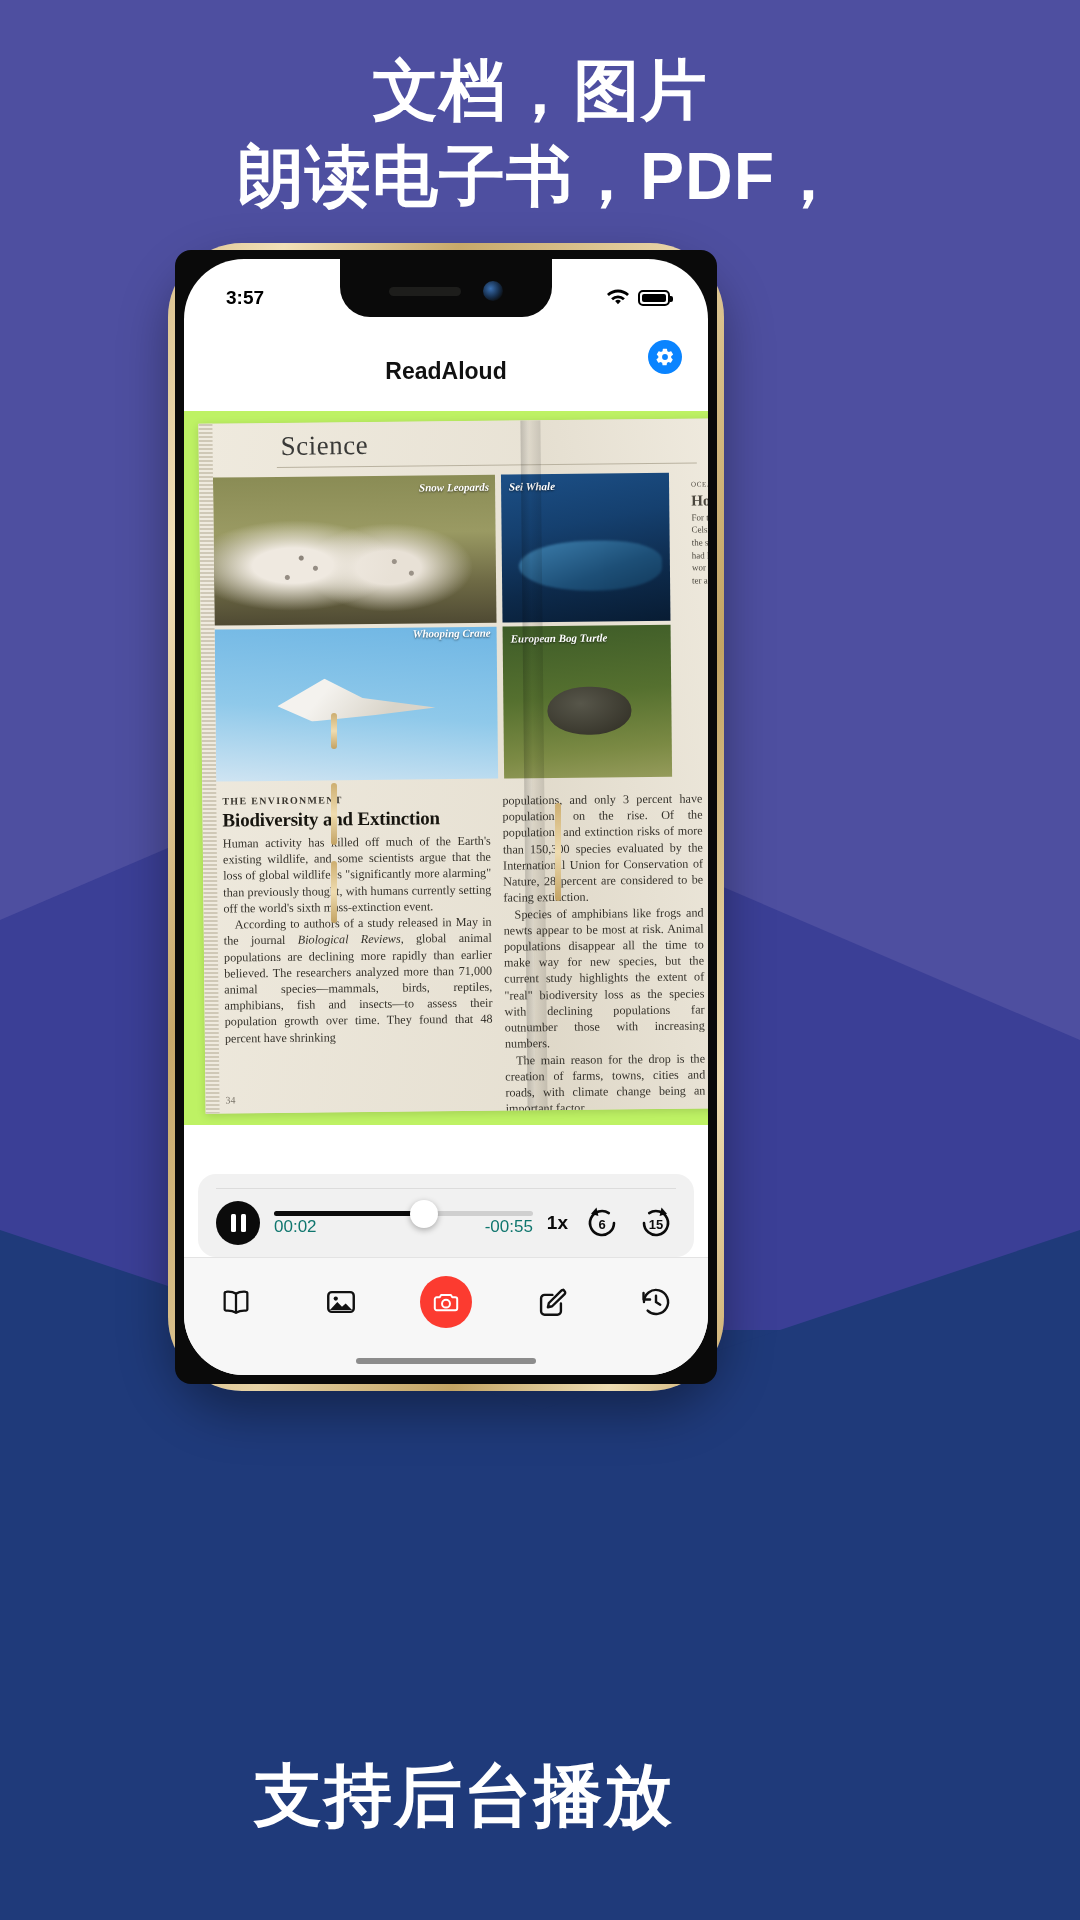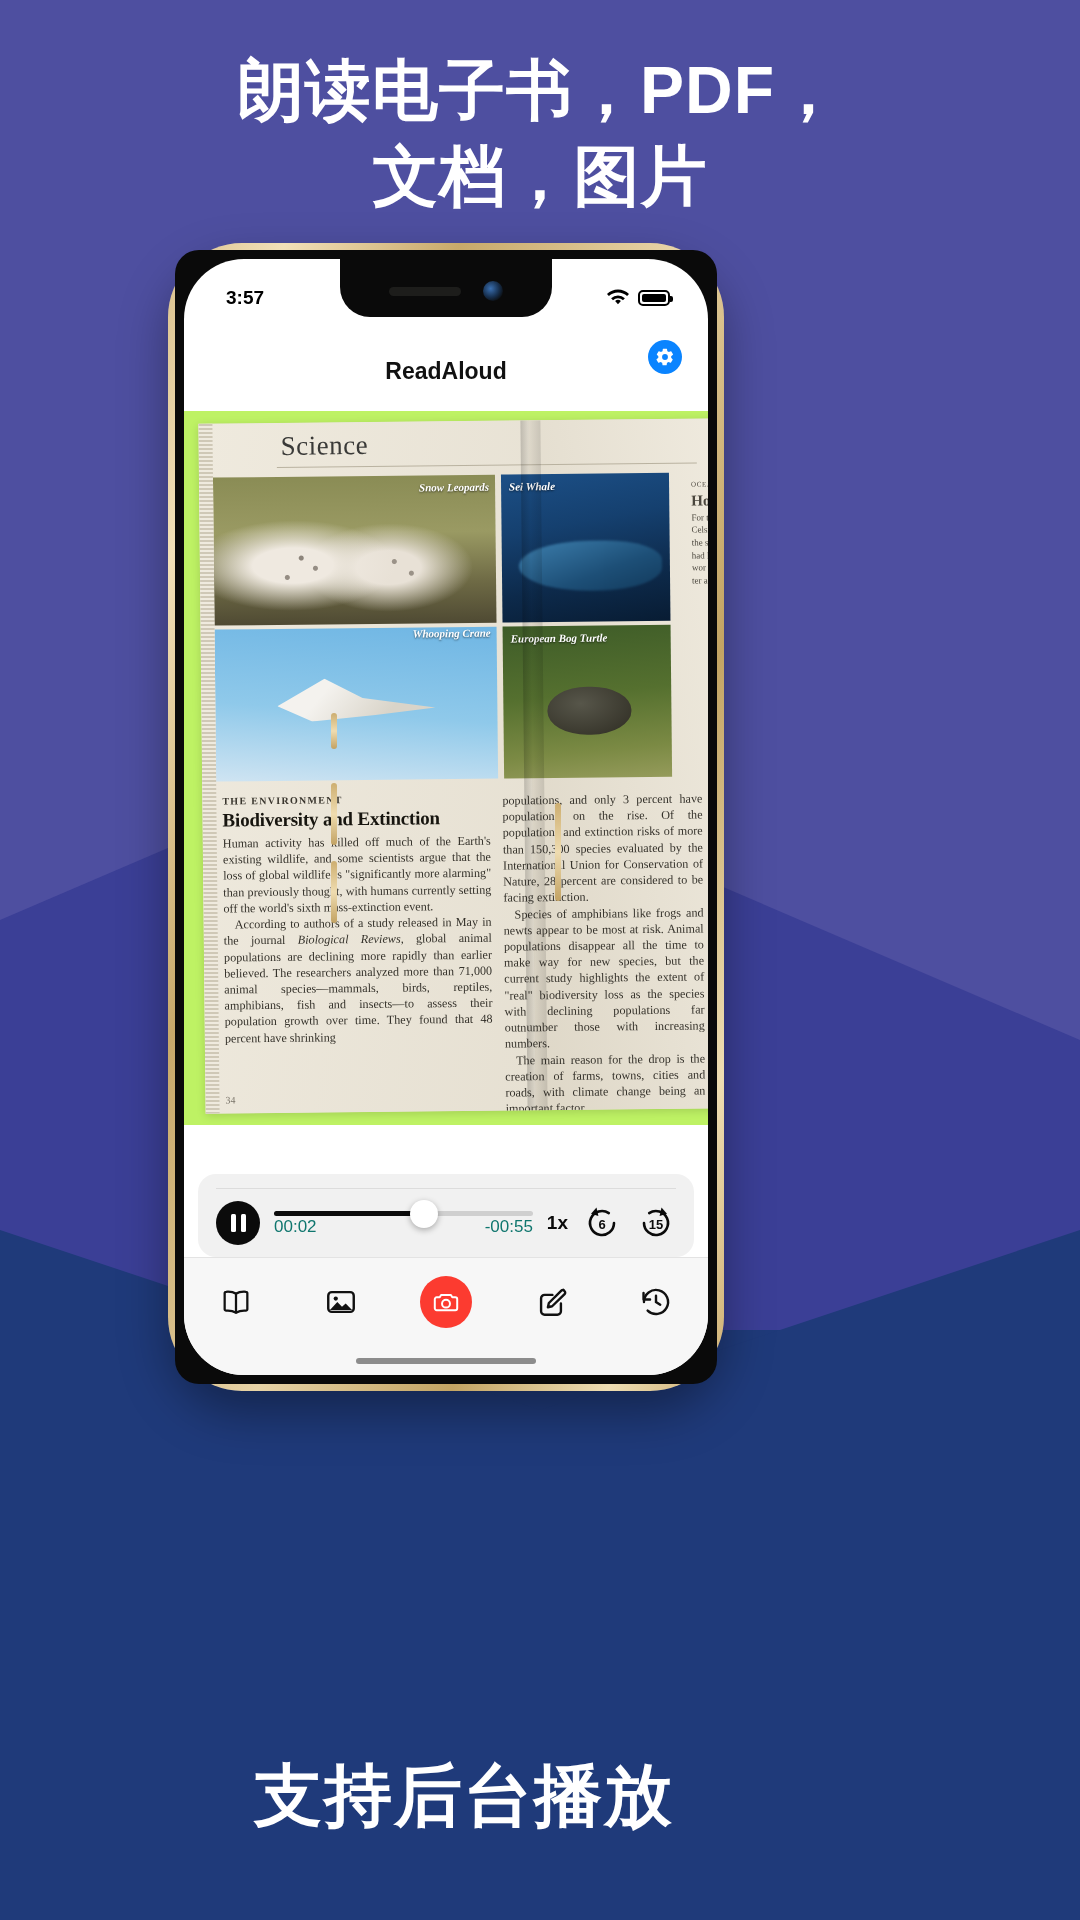--- a/index.html
+++ b/index.html
@@ -73,21 +73,21 @@
     position: absolute; left: 168px; top: 243px;
     width: 556px; height: 1148px;
     border-radius: 74px;
     background: linear-gradient(110deg,#d9c08c 0%,#f2e0b8 12%,#c8a96a 30%,#e7d3a6 52%,#c3a463 72%,#eeddb2 88%,#cdae70 100%);
     padding: 7px;
     box-shadow: 0 22px 48px rgba(0,0,0,.35);
     z-index: 4;
   }
   .phone-inner {
     width: 100%; height: 100%;
-    border-radius: 24px;
+    border-radius: 16px;
     background: #0a0a0a;
     padding: 9px;
   }
   .screen {
     position: relative;
     width: 100%; height: 100%;
     border-radius: 60px;
     background: #ffffff;
     overflow: hidden;
   }
@@ -339,22 +339,22 @@
 
 <div class="bg-base"></div>
 <div class="bg-top"></div>
 <div class="bg-diag-left"></div>
 <div class="bg-diag-right"></div>
 <div class="bg-lower"></div>
 <div class="bg-lower-wedge-l"></div>
 <div class="bg-lower-wedge-r"></div>
 
 <div class="headline">
+  <div>文档，图片</div>
   <div>朗读电子书，PDF，</div>
-  <div>文档，图片</div>
 </div>
 
 <div class="phone">
   <div class="btn-side btn-mute"></div>
   <div class="btn-side btn-volup"></div>
   <div class="btn-side btn-voldn"></div>
   <div class="btn-side btn-power"></div>
 
   <div class="phone-inner">
     <div class="screen">

